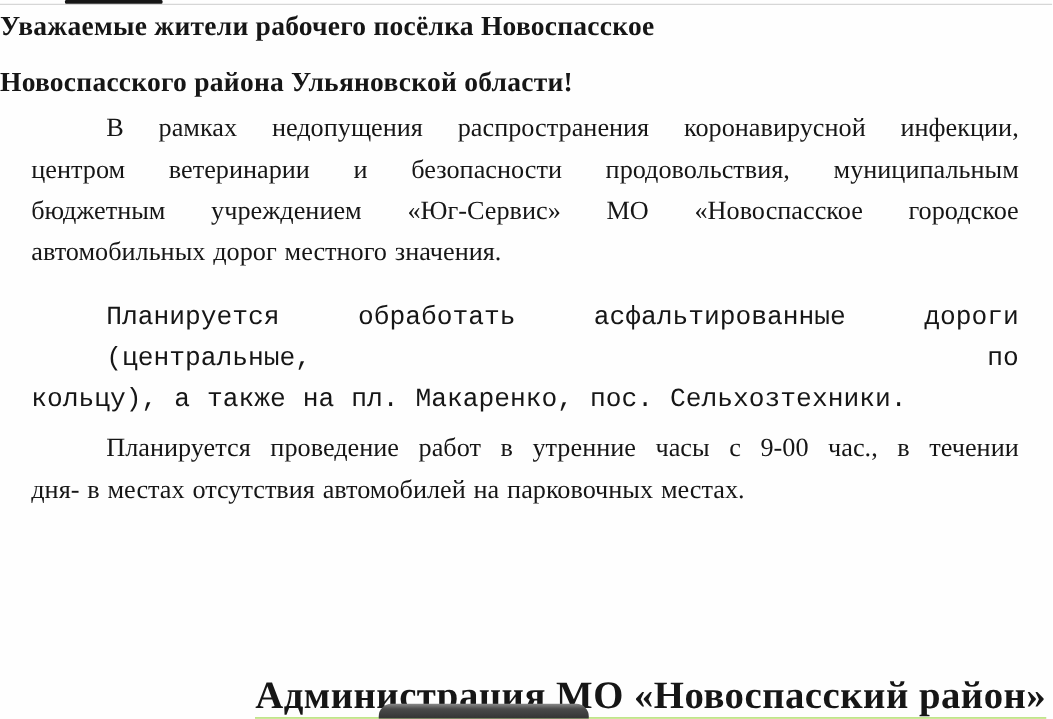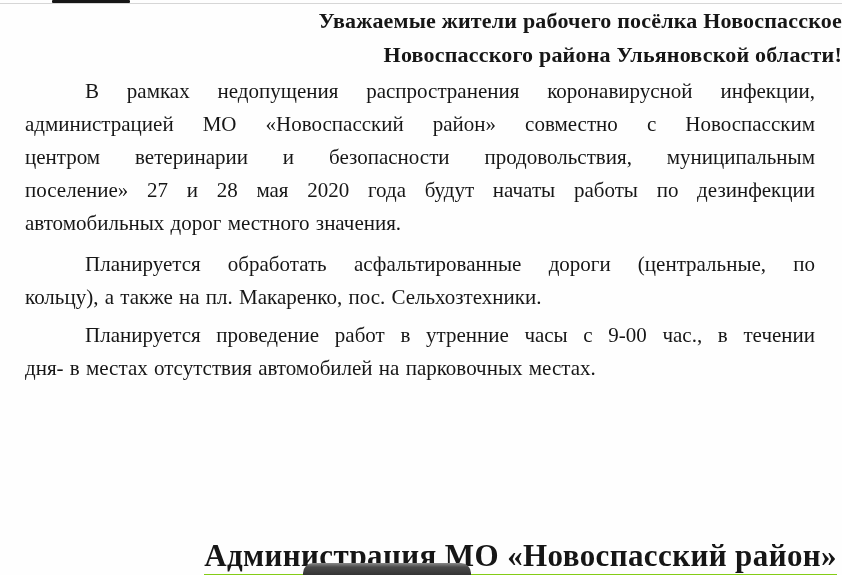--- a/index.html
+++ b/index.html
@@ -37,32 +37,32 @@
   .doc {
     position: absolute;
     top: 0;
     left: 0;
     width: 842px;
   }
   .title-line {
     font-weight: bold;
     font-size: 22px;
     line-height: 33px;
-    text-align: right;
+    text-align: left;
     letter-spacing: 0.2px;
   }
   .title-line.first { margin-top: 4px; }
-  .title-line.second { margin-top: 1px; }
+  .title-line.second { margin-top: 12px; }
   .body-text {
     padding: 0 27px 0 25px;
     font-size: 21px;
   }
   .paragraph { margin: 0; }
   .paragraph.p1 { margin-top: 4px; }
-  .paragraph.p2 { margin-top: 8px; }
+  .paragraph.p2 { margin-top: 20px; font-family: Liberation Mono, monospace; }
   .paragraph.p3 { margin-top: 5px; }
   .line {
     line-height: 33px;
     text-align: justify;
     text-align-last: justify;
     white-space: normal;
     word-spacing: 1px;
   }
   .line.indent { padding-left: 60px; }
   .line.last {
@@ -108,23 +108,22 @@
   <div class="doc">
 
     <div class="title-line first">Уважаемые жители рабочего посёлка Новоспасское</div>
 
     <div class="title-line second">Новоспасского района Ульяновской области!</div>
 
     <div class="body-text">
 
       <div class="paragraph p1">
         <div class="line indent">В  рамках недопущения распространения коронавирусной инфекции,</div>
-        <div class="line">администрацией  МО «Новоспасский район» совместно с  Новоспасским</div>
         <div class="line">центром ветеринарии  и безопасности продовольствия, муниципальным</div>
-        <div class="line">поселение»  27 и 28  мая 2020 года будут начаты  работы по дезинфекции</div>
+        <div class="line">бюджетным учреждением «Юг-Сервис» МО «Новоспасское городское</div>
         <div class="line last">автомобильных дорог местного значения.</div>
       </div>
 
       <div class="paragraph p2">
         <div class="line indent">Планируется обработать асфальтированные дороги (центральные, по</div>
         <div class="line last">кольцу), а также  на пл. Макаренко, пос. Сельхозтехники.</div>
       </div>
 
       <div class="paragraph p3">
         <div class="line indent">Планируется проведение работ в утренние часы с 9-00  час., в течении</div>

